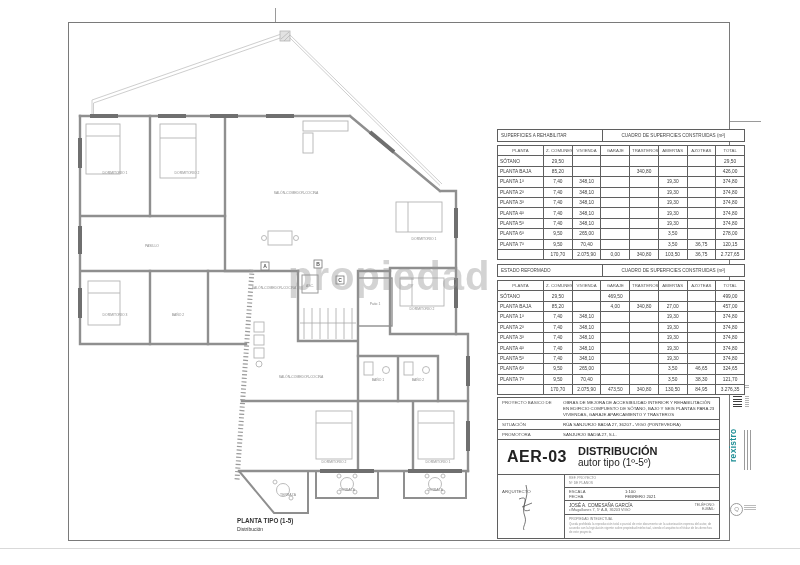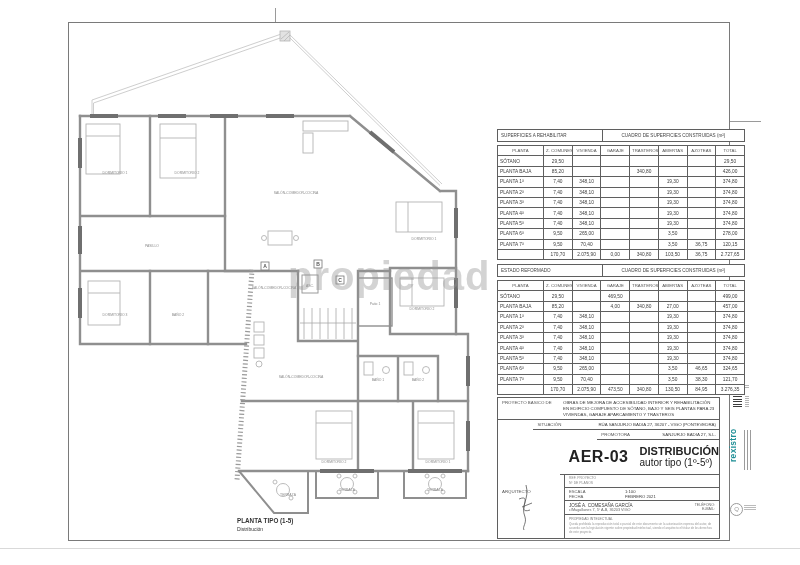--- a/index.html
+++ b/index.html
@@ -26,21 +26,21 @@
   .tbar .cua{flex:1;text-align:center;}
   table.grid{border-collapse:collapse;width:248px;table-layout:fixed;background:#fff;}
   table.grid td,table.grid th{border:0.7px solid #5f5f5f;font-size:4.8px;font-weight:normal;
         color:#3d3d3d;height:9.4px;padding:0 2px;overflow:hidden;white-space:nowrap;}
   table.grid th{font-size:4.3px;text-align:center;color:#555;}
   td.cname{text-align:left;}
   td.cnum{text-align:center;}
   tr.totals td{border-top:1px solid #444;}
   
   #tblock{left:497px;top:397px;width:221px;height:140px;border:1px solid #5f5f5f;
-        background:#fff;z-index:3;display:flex;flex-direction:column;align-items:flex-end;}
+        background:#fff;z-index:3;display:flex;flex-direction:column;}
   .tb-row{display:flex;border-bottom:0.7px solid #5f5f5f;}
   .tb-lab{width:58px;padding:2px 0 0 4px;font-size:4.4px;color:#555;flex:none;}
   .tb-val{flex:1;padding:2px 3px 1px 3px;font-size:4.4px;color:#3d3d3d;line-height:1.35;}
   #row-code{height:34px;border-bottom:0.7px solid #5f5f5f;display:flex;align-items:center;}
   #sheet-code{width:78px;text-align:center;font-size:16px;font-weight:bold;color:#222;
         letter-spacing:0.5px;flex:none;}
   #sheet-titles{flex:1;padding-left:2px;}
   #sheet-title{font-size:11px;font-weight:600;color:#222;}
   #sheet-subtitle{font-size:10px;color:#222;}
   #row-bottom{flex:1;display:flex;}

